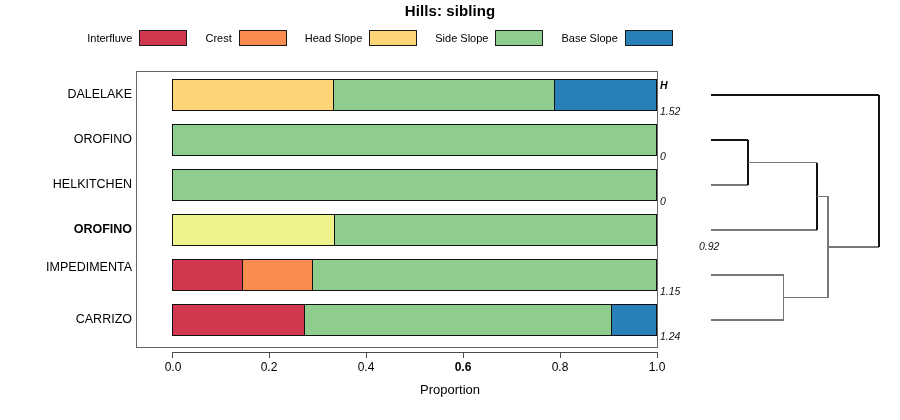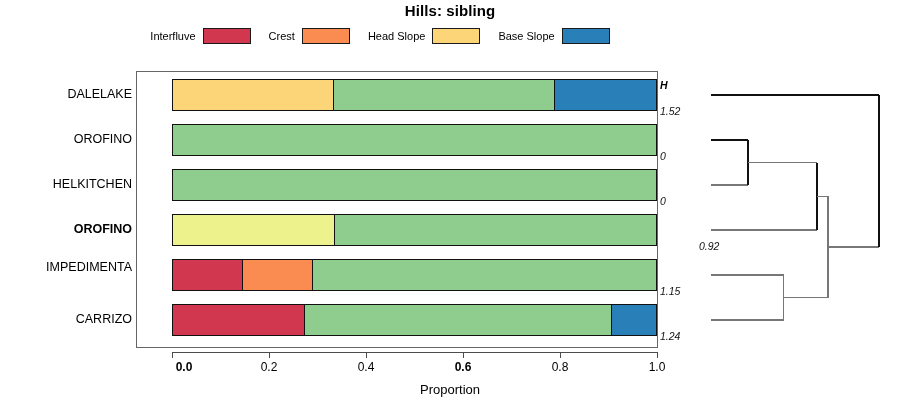--- a/index.html
+++ b/index.html
@@ -8,21 +8,21 @@
   .abs{position:absolute;}
 
   
   #chart-title{
     left:0;top:2px;width:900px;text-align:center;
     font-size:15px;font-weight:bold;letter-spacing:.1px;
   }
 
   
   #legend{left:0;top:26px;width:760px;height:20px;
-          display:flex;justify-content:center;align-items:center;}
+          display:flex;justify-content:center;align-items:flex-end;}
   .legend-item{display:flex;align-items:center;margin:0 9px;}
   .legend-label{font-size:11px;margin-right:7px;white-space:nowrap;}
   .legend-swatch{width:46px;height:14px;border:1.2px solid #1a1a1a;}
 
   
   #plot-panel{left:136px;top:71px;width:522px;height:277px;
               border:1.1px solid #666;box-sizing:border-box;background:#fff;}
 
   
   .cat-label{right:0;width:118px;text-align:right;font-size:12.5px;
@@ -62,20 +62,24 @@
       <span class="legend-label">Interfluve</span>
       <span class="legend-swatch" style="background: rgb(209, 55, 78);"></span>
     </div>
     <div class="legend-item">
       <span class="legend-label">Crest</span>
       <span class="legend-swatch" style="background: rgb(250, 140, 82);"></span>
     </div>
     <div class="legend-item">
       <span class="legend-label">Head Slope</span>
       <span class="legend-swatch" style="background: rgb(252, 213, 121);"></span>
+    </div>
+    <div class="legend-item">
+      <span class="legend-label">Side Slope</span>
+      <span class="legend-swatch" style="background: rgb(143, 205, 142);"></span>
     </div>
     <div class="legend-item">
       <span class="legend-label">Base Slope</span>
       <span class="legend-swatch" style="background: rgb(41, 128, 185);"></span>
     </div>
   </div>
 
 <div class="abs" id="cat-labels">
     <div class="abs cat-label" style="top: 17px;">DALELAKE</div>
     <div class="abs cat-label" style="top: 62px;">OROFINO</div>
@@ -131,21 +135,21 @@
     <div class="abs h-val" style="left: 0px; width: 36px; text-align: left; top: 79px;">0</div>
     <div class="abs h-val" style="left: 0px; width: 36px; text-align: left; top: 124px;">0</div>
     <div class="abs h-val" style="left: 0px; width: 36px; text-align: left; top: 169px; margin-left: 39px;">0.92</div>
     <div class="abs h-val" style="left: 0px; width: 36px; text-align: left; top: 214px;">1.15</div>
     <div class="abs h-val" style="left: 0px; width: 36px; text-align: left; top: 259px;">1.24</div>
   </div>
 
 <div class="abs" id="x-axis-line"></div>
 <div class="abs" id="x-axis-ticks">
     <div class="x-tick" style="left: 172px;"></div>
-    <div class="x-tick-label" style="left: 184px; font-weight: bold;">0.0</div>
+    <div class="x-tick-label" style="left: 173px;">0.0</div>
     <div class="x-tick" style="left: 269px;"></div>
     <div class="x-tick-label" style="left: 269px;">0.2</div>
     <div class="x-tick" style="left: 366px;"></div>
     <div class="x-tick-label" style="left: 366px;">0.4</div>
     <div class="x-tick" style="left: 463px;"></div>
     <div class="x-tick-label" style="left: 463px; font-weight: bold;">0.6</div>
     <div class="x-tick" style="left: 560px;"></div>
     <div class="x-tick-label" style="left: 560px;">0.8</div>
     <div class="x-tick" style="left: 657px;"></div>
     <div class="x-tick-label" style="left: 657px;">1.0</div>

